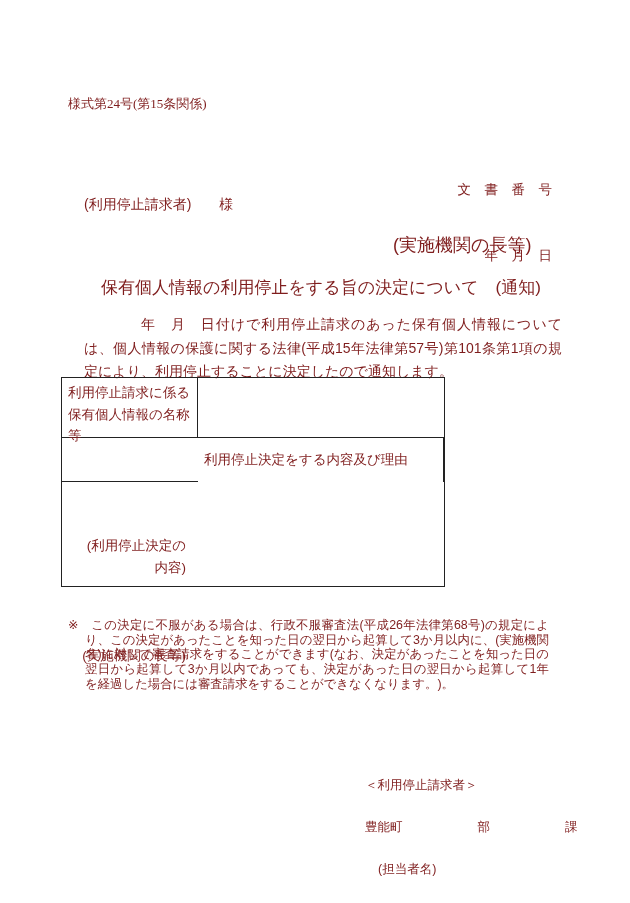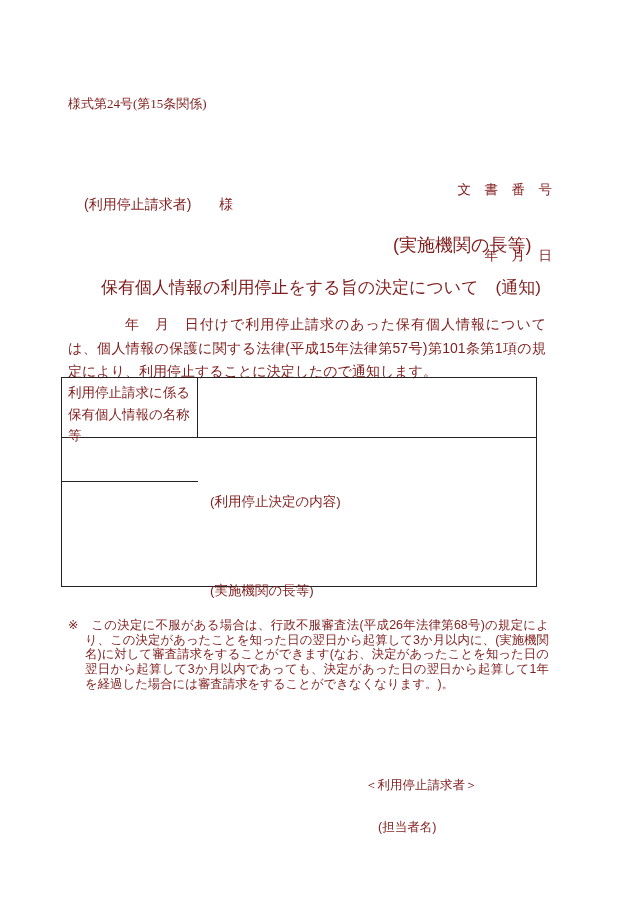--- a/index.html
+++ b/index.html
@@ -38,48 +38,48 @@
   .agency {
     left: 393px; top: 233px;
     font-size: 18px;
   }
   .doc-title {
     left: 0; right: 0; top: 276px;
     text-align: center;
     font-size: 17px;
   }
   .body-par {
-    left: 68px; top: 313px;
+    left: 84px; top: 313px;
     width: 478px;
     font-size: 14px;
     line-height: 23.5px;
     text-indent: 57px;
     text-align: justify;
   }
 
   .info-table {
     left: 61px; top: 377px;
-    width: 476px; height: 210px;
+    width: 384px; height: 210px;
     border: 1px solid #222;
     display: grid;
     grid-template-columns: 136px 1fr;
     grid-template-rows: 60px 44px 1fr;
     font-size: 13.5px;
     box-sizing: border-box;
   }
   .cell {
     box-sizing: border-box;
     padding: 4px 6px;
     line-height: 21.5px;
     white-space: pre-wrap;
   }
   .cell.label { border-right: 1px solid #222; }
   .row-border { border-bottom: 1px solid #222; }
   .v-center { display: flex; align-items: center; }
-  .value3 { padding: 10px 12px 0 12px; }
+  .value3 { padding: 10px 12px 0 12px; text-align: right; }
   .value3 .line2 { margin-top: 24px; }
 
   .notes {
     left: 68px; top: 589px;
     width: 481px;
     font-size: 12.4px;
     line-height: 14.6px;
     text-align: justify;
   }
   .notes p { margin: 0; white-space: pre-wrap; }
@@ -114,29 +114,31 @@
 
   <div class="abs body-par">年　月　日付けで利用停止請求のあった保有個人情報については、個人情報の保護に関する法律(平成15年法律第57号)第101条第1項の規定により、利用停止することに決定したので通知します。</div>
 
   <div class="abs info-table">
     
     <div class="cell label row-border">利用停止請求に係る保有個人情報の名称等</div>
     <div class="cell row-border"></div>
     
     <div class="cell row-border"></div>
     
+    <div class="cell label v-center">利用停止決定をする内容及び理由</div>
     <div class="cell value3">
       <div>(利用停止決定の内容)</div>
       <div class="line2">(実施機関の長等)</div>
     </div>
   </div>
 
   <div class="abs notes">
     <p class="note1">※　この決定に不服がある場合は、行政不服審査法(平成26年法律第68号)の規定により、この決定があったことを知った日の翌日から起算して3か月以内に、(実施機関名)に対して審査請求をすることができます(なお、決定があったことを知った日の翌日から起算して3か月以内であっても、決定があった日の翌日から起算して1年を経過した場合には審査請求をすることができなくなります。)。</p>
   </div>
 
   <div class="abs contact">
     <div>＜利用停止請求者＞</div>
+    <div>豊能町　　　　　　部　　　　　　課</div>
     <div class="person">(担当者名)</div>
     
   </div>
 
 </div>
 
 </body></html>

